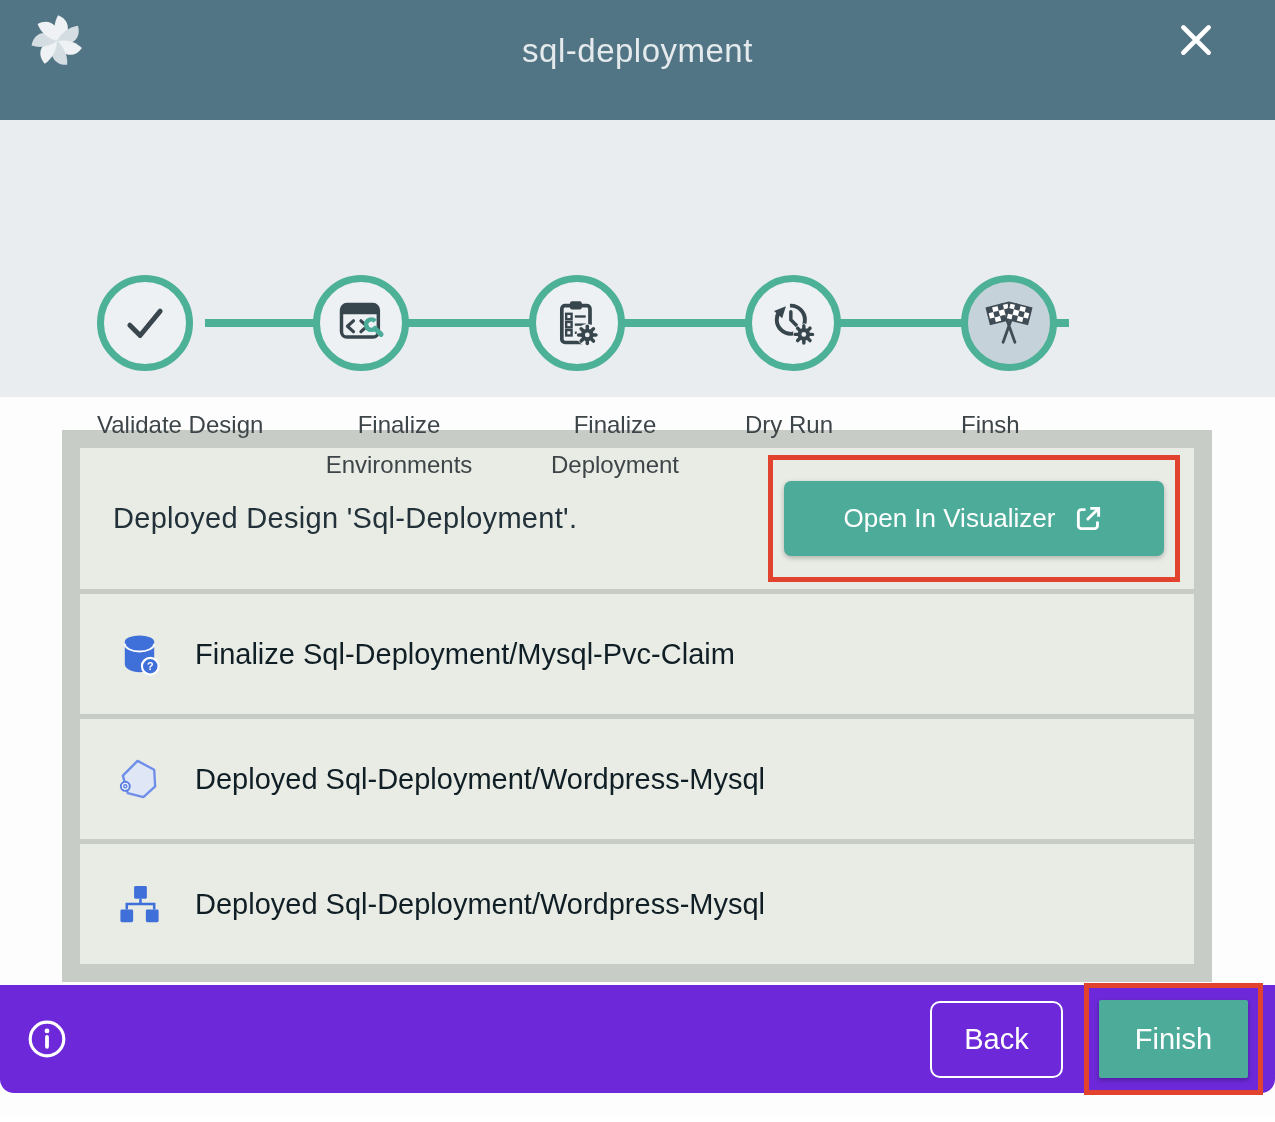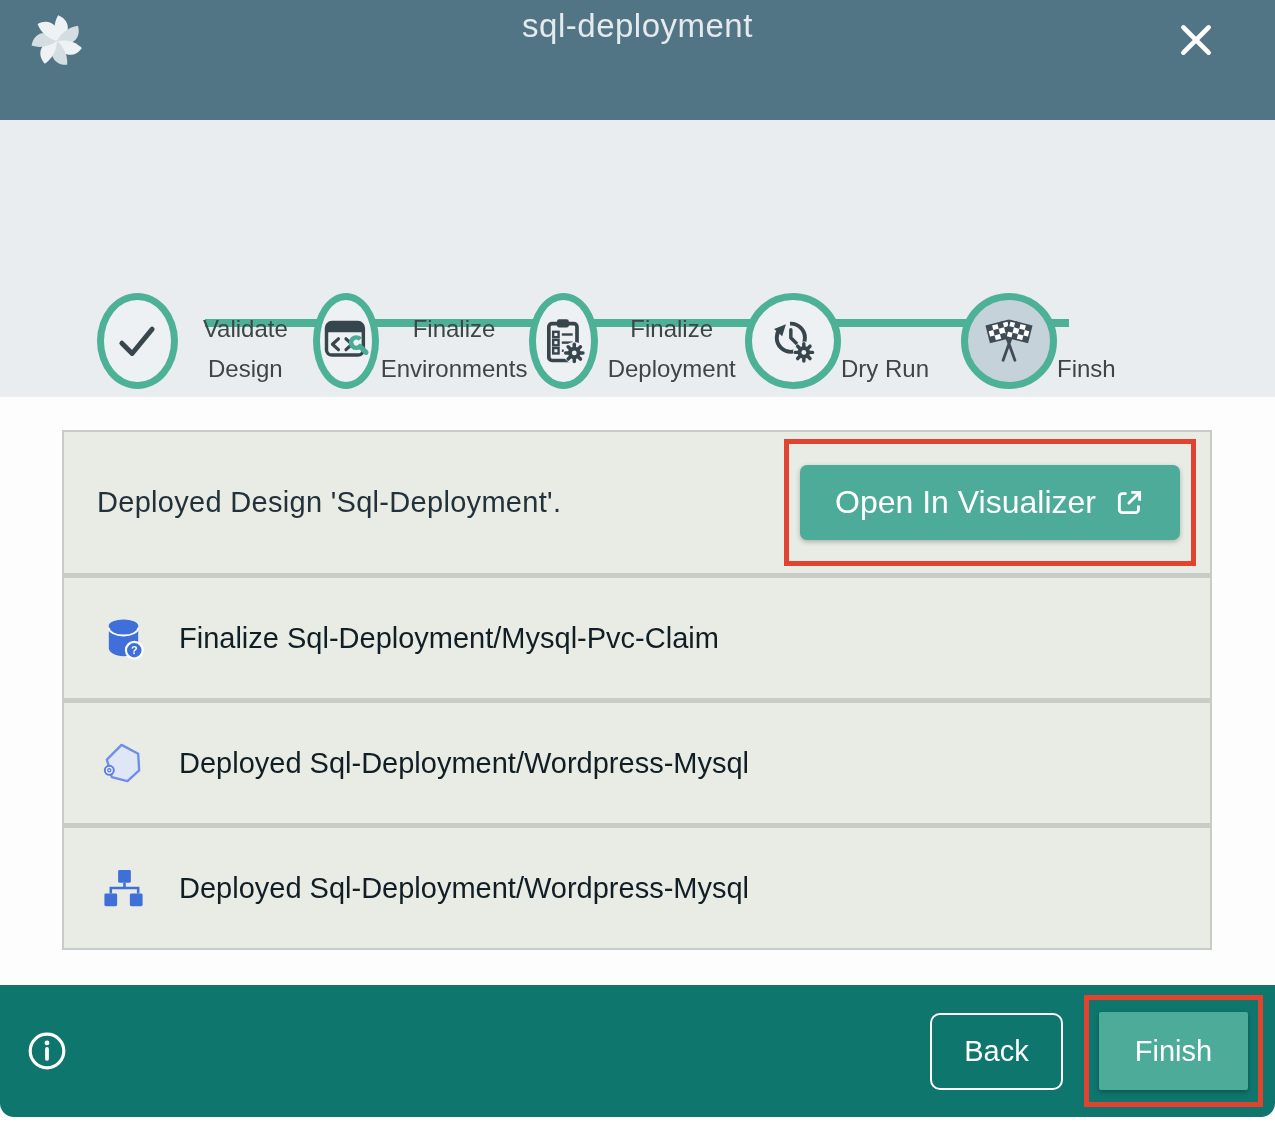--- a/index.html
+++ b/index.html
@@ -4,52 +4,52 @@
 <style>
   * { margin:0; padding:0; box-sizing:border-box; }
   html,body { width:1275px; height:1122px; background:#ffffff; font-family:"Liberation Sans", sans-serif; }
   button { font-family:"Liberation Sans", sans-serif; cursor:pointer; }
 
   .modal { position:relative; width:1275px; height:1117px; background:#fdfdfd; }
 
   
   .header { position:relative; height:120px; background:#527585; }
   .logo { position:absolute; left:27px; top:11px; width:60px; height:60px; }
-  .title { padding-top:7px; text-align:center; font-size:33px; font-weight:400; color:#e5eaed; letter-spacing:0.5px; }
+  .title { padding-top:32px; text-align:center; font-size:33px; font-weight:400; color:#e5eaed; letter-spacing:0.5px; }
   .close-btn { position:absolute; right:56px; top:18px; width:46px; height:46px; background:none; border:none; }
 
   
   .stepper { position:relative; height:277px; background:#e9edf0; }
   .connector { position:absolute; left:205px; top:199px; width:864px; height:8px; background:#4db197; }
   .steps { position:absolute; left:97px; top:155px; width:1080px; display:flex; }
-  .step { width:216px; display:flex; align-items:flex-end; }
+  .step { width:216px; display:flex; flex-direction:column; align-items:flex-start; }
   .step-circle { width:96px; height:96px; border:7px solid #4db197; border-radius:50%;
                  background:#eef1f3; display:flex; align-items:center; justify-content:center;
                  position:relative; z-index:1; }
   .step-circle.current { background:#c6d2d9; }
   .step-label { margin-top:34px; font-size:24px; line-height:40px; color:#3e4549; text-align:center; max-width:172px; }
 
   
   .content { height:588px; background:#fdfdfd; padding-top:33px; }
-  .panel { margin-left:62px; width:1150px; background:#c8ccc7; padding:2px;
+  .panel { margin-left:62px; width:1150px; background:#c8ccc7; padding:18px;
            display:flex; flex-direction:column; gap:5px; }
   .row { background:#e9ece5; }
   .row-design { height:141px; display:flex; align-items:center; padding-left:33px; }
   .design-msg { flex:1; font-size:29px; color:#23323a; letter-spacing:0.3px; }
   .hl-box { border:5px solid #e2432f; }
   .hl-visualizer { padding:21px 11px; margin-right:14px; background:transparent; }
   .visualizer-btn { width:380px; height:75px; background:#4dab9a; border:none; border-radius:7px;
-                    color:#ffffff; font-size:32px; display:flex; align-items:center; justify-content:center;
+                    color:#ffffff; font-size:26px; display:flex; align-items:center; justify-content:center;
                     gap:18px; box-shadow:0 2px 5px rgba(0,0,0,0.25); }
   .row-item { height:120px; display:flex; align-items:center; gap:32px; padding-left:36px;
               font-size:29px; color:#101e25; }
   .row-item .item-icon { width:47px; height:47px; flex:none; }
 
   
-  .footer { height:132px; background:#0f766e; border-radius:0 0 14px 14px;
+  .footer { height:108px; background:#6d28d9; border-radius:0 0 14px 14px;
             display:flex; align-items:center; padding-left:26px; }
   .info-btn { width:44px; height:44px; background:none; border:none; }
   .spacer { flex:1; }
   .back-btn { width:133px; height:77px; background:transparent; border:2px solid #ffffff;
               border-radius:10px; color:#ffffff; font-size:29px; margin-right:21px; }
   .hl-finish { padding:12px 10px; margin-right:12px; }
   .finish-btn { width:149px; height:78px; background:#4dab9a; border:none; border-radius:2px;
                 color:#ffffff; font-size:29px; box-shadow:0 2px 5px rgba(0,0,0,0.3); }
 </style>
 </head>

